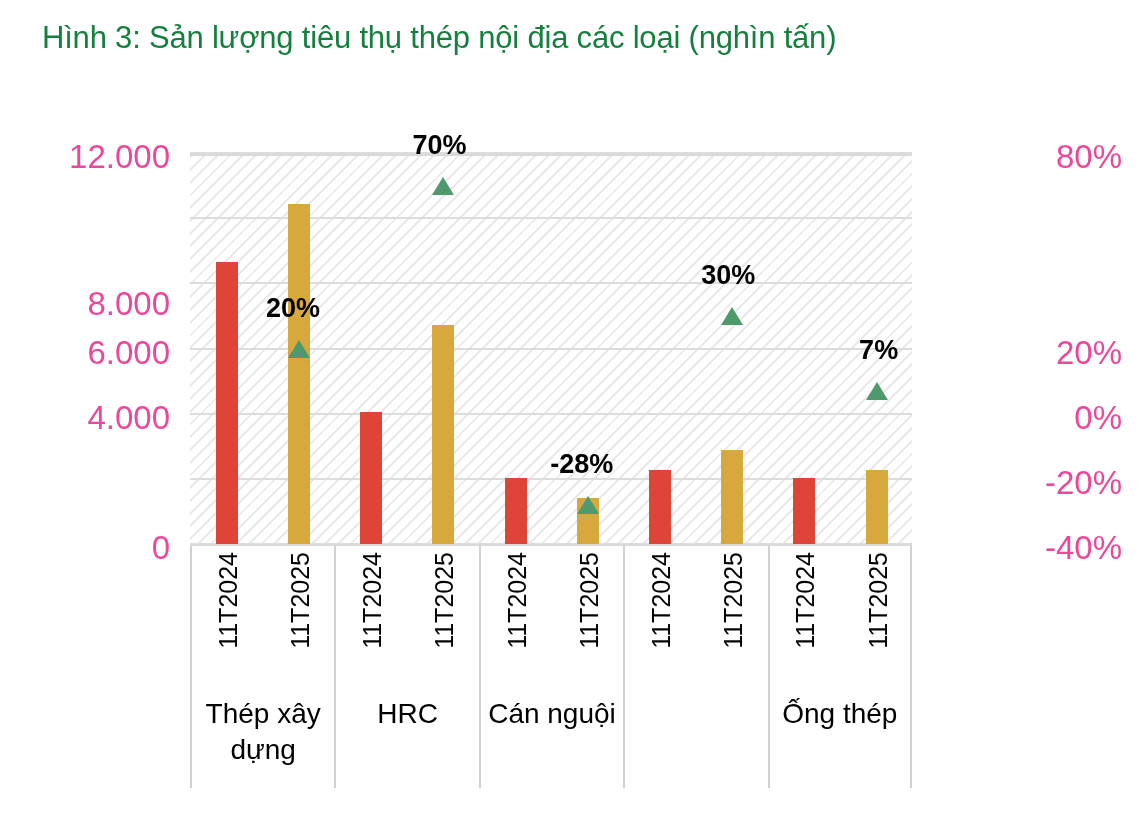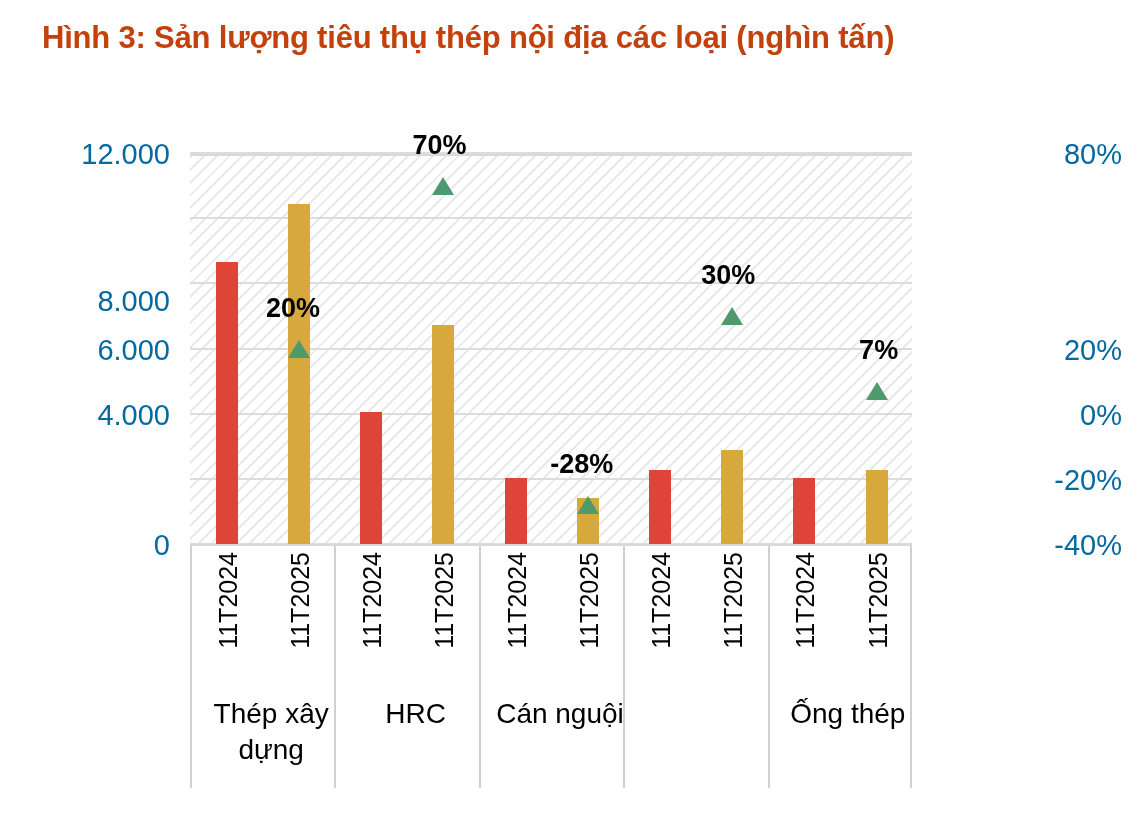--- a/index.html
+++ b/index.html
@@ -6,27 +6,27 @@
   body{
     width:1144px;height:826px;background:#ffffff;
     font-family:"Liberation Sans","DejaVu Sans",sans-serif;
     color:#000;overflow:hidden;position:relative;
   }
   #figure{position:absolute;left:0;top:0;width:1144px;height:826px;}
 
   
   #chart-title{
     position:absolute;left:42px;top:18px;width:1000px;
-    font-size:31px;font-weight:bold;line-height:1.32;
-    letter-spacing:-0.2px;color:#c2410c;
+    font-size:31px;font-weight:normal;line-height:1.32;
+    letter-spacing:-0.2px;color:#15803d;
   }
 
   
   .axis-tick{
-    position:absolute;font-size:29px;color:#0369a1;white-space:nowrap;
+    position:absolute;font-size:33px;color:#ec4899;white-space:nowrap;
     line-height:1;
   }
   .axis-left{right:0;text-align:right;width:160px;}
   .axis-right{left:0;text-align:right;width:180px;}
   #left-axis{position:absolute;left:10px;top:0;width:160px;height:826px;}
   #right-axis{position:absolute;left:942px;top:0;width:190px;height:826px;}
 
   
   #plot{
     position:absolute;left:190px;top:153px;width:722px;height:391px;
@@ -74,21 +74,21 @@
   .series-ticks{
     position:absolute;left:0;top:0;width:100%;height:140px;
   }
   .series-tick{
     position:absolute;top:6px;
     font-size:25px;color:#000;white-space:nowrap;
     writing-mode:vertical-rl;transform:rotate(180deg);
     transform-origin:center;line-height:1;
   }
   .cat-name{
-    position:absolute;left:8px;top:150px;width:100%;
+    position:absolute;left:0;top:150px;width:100%;
     text-align:center;font-size:28px;color:#000;line-height:1.28;
     padding:0 2px;box-sizing:border-box;
   }
 </style>
 </head>
 <body>
 
 <div id="figure">
 
   <div id="chart-title">Hình 3: Sản lượng tiêu thụ thép nội địa các loại (nghìn tấn)</div>

